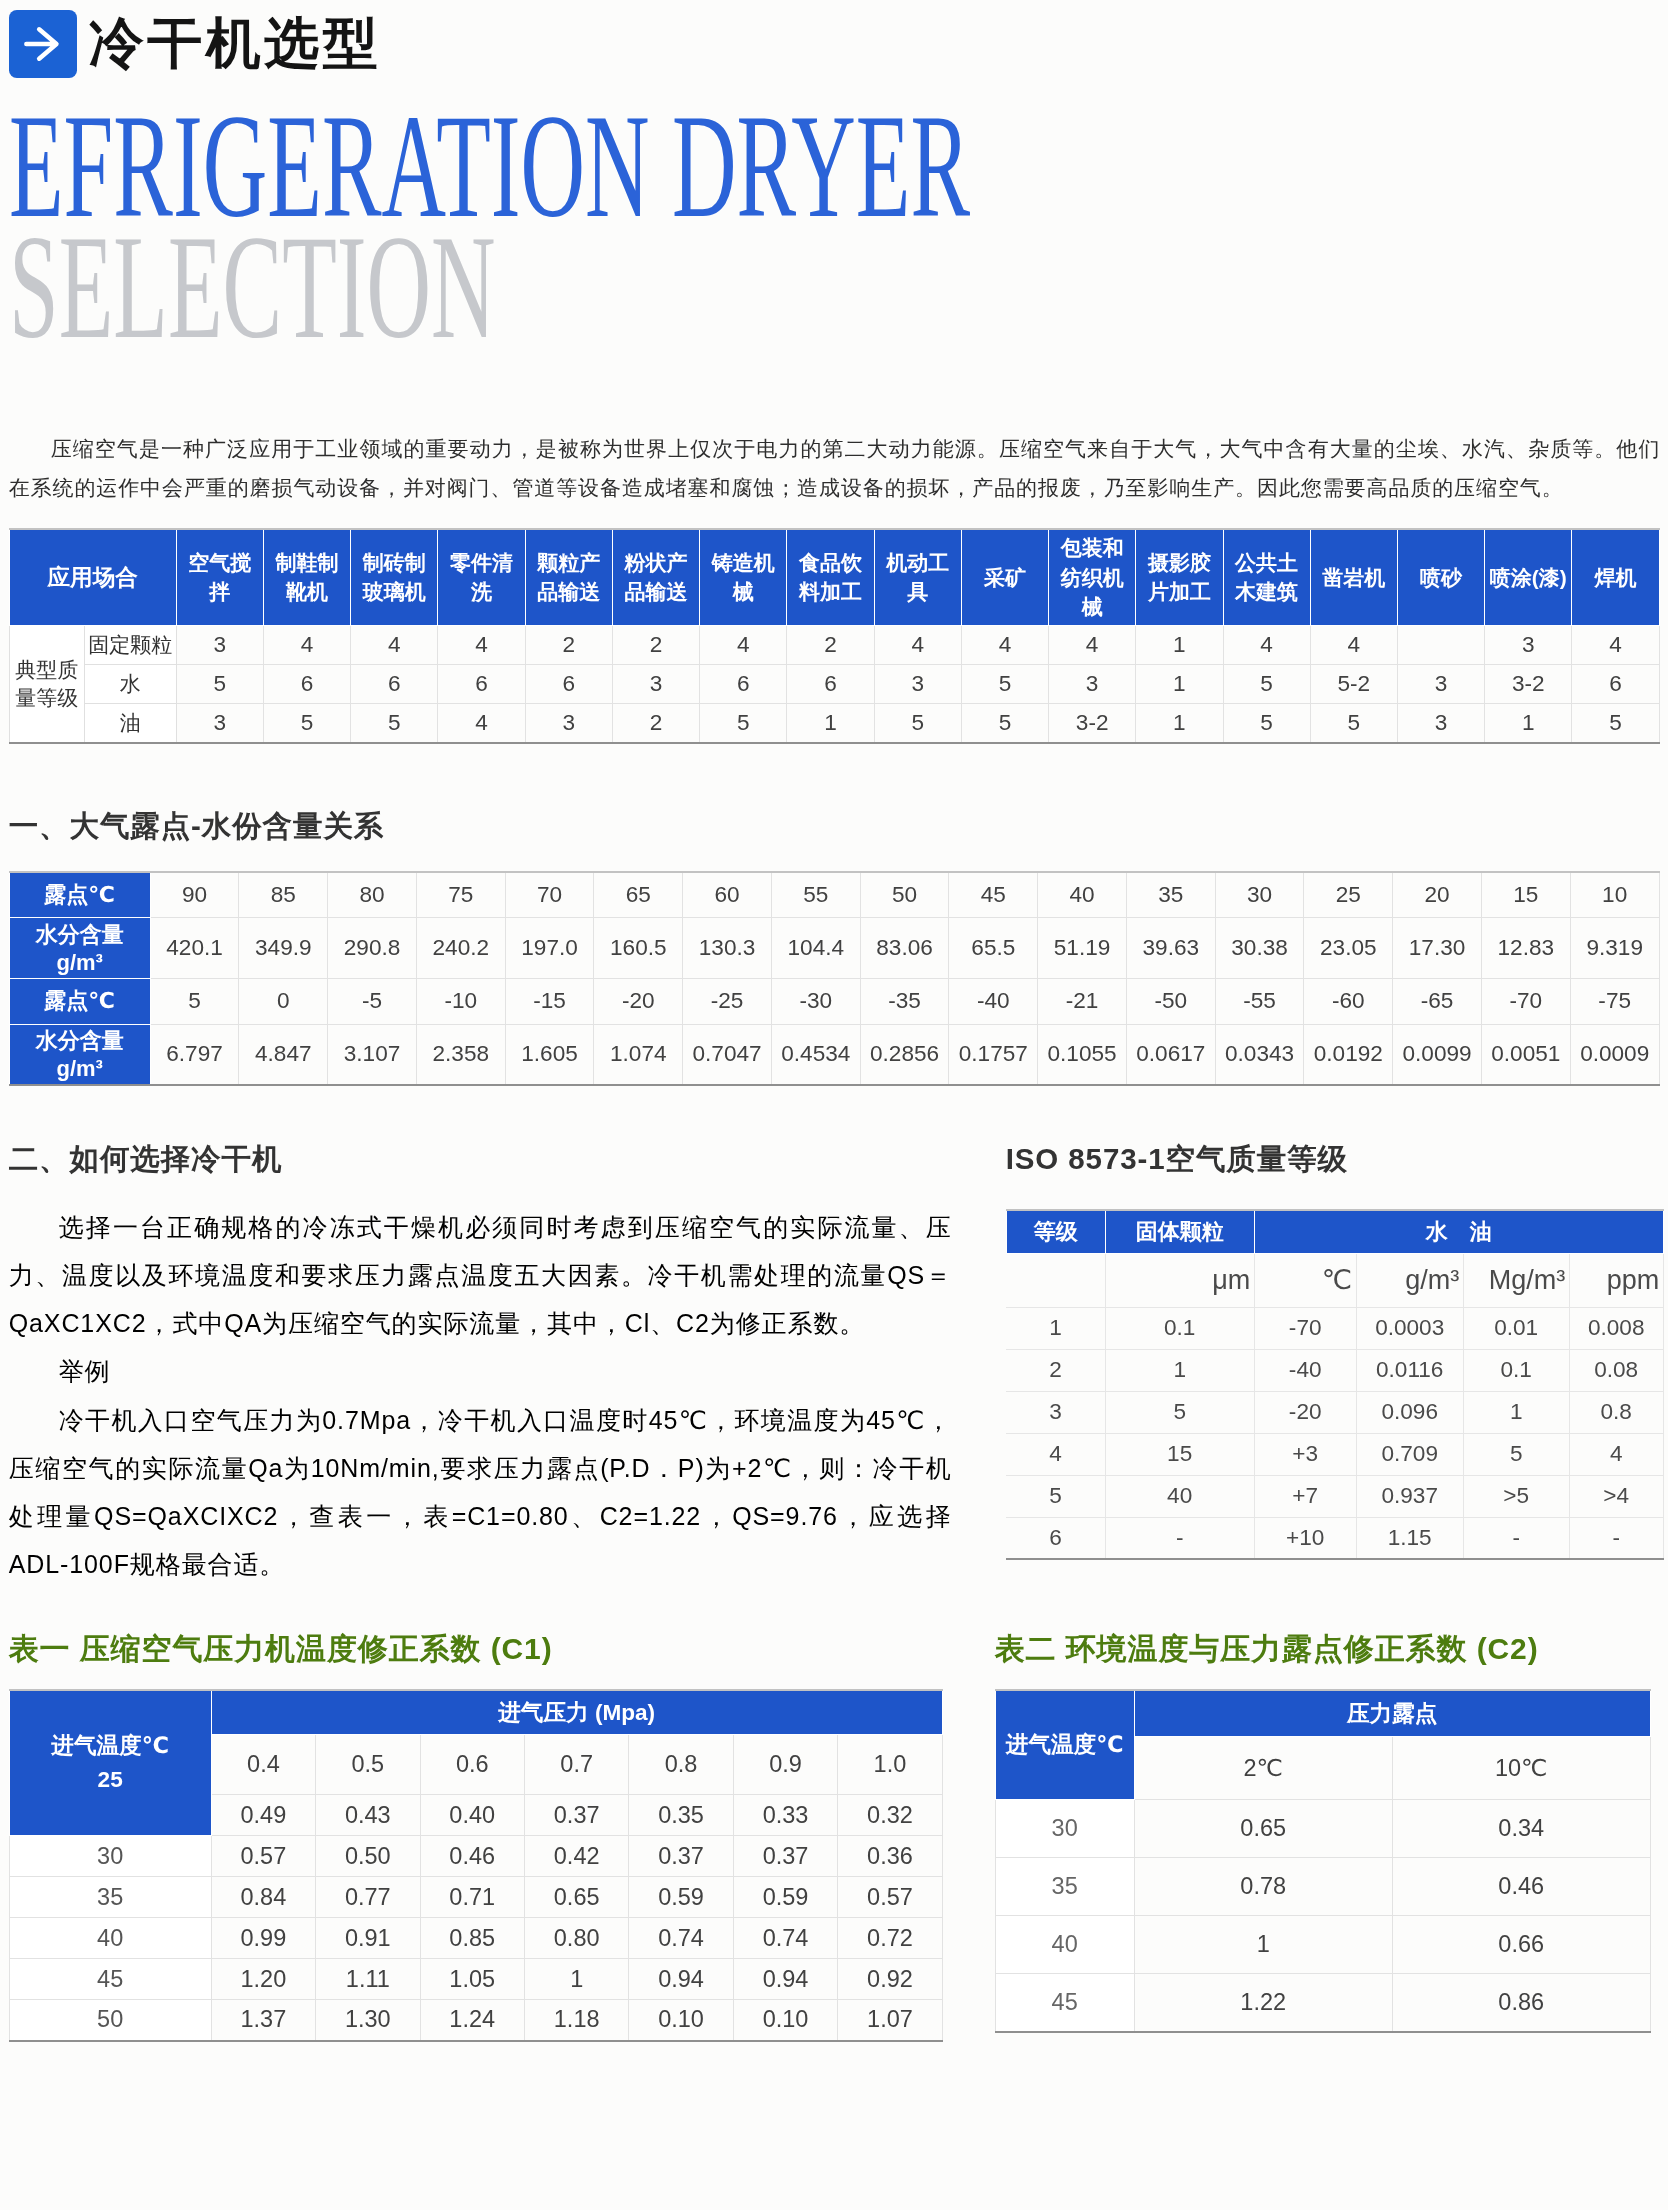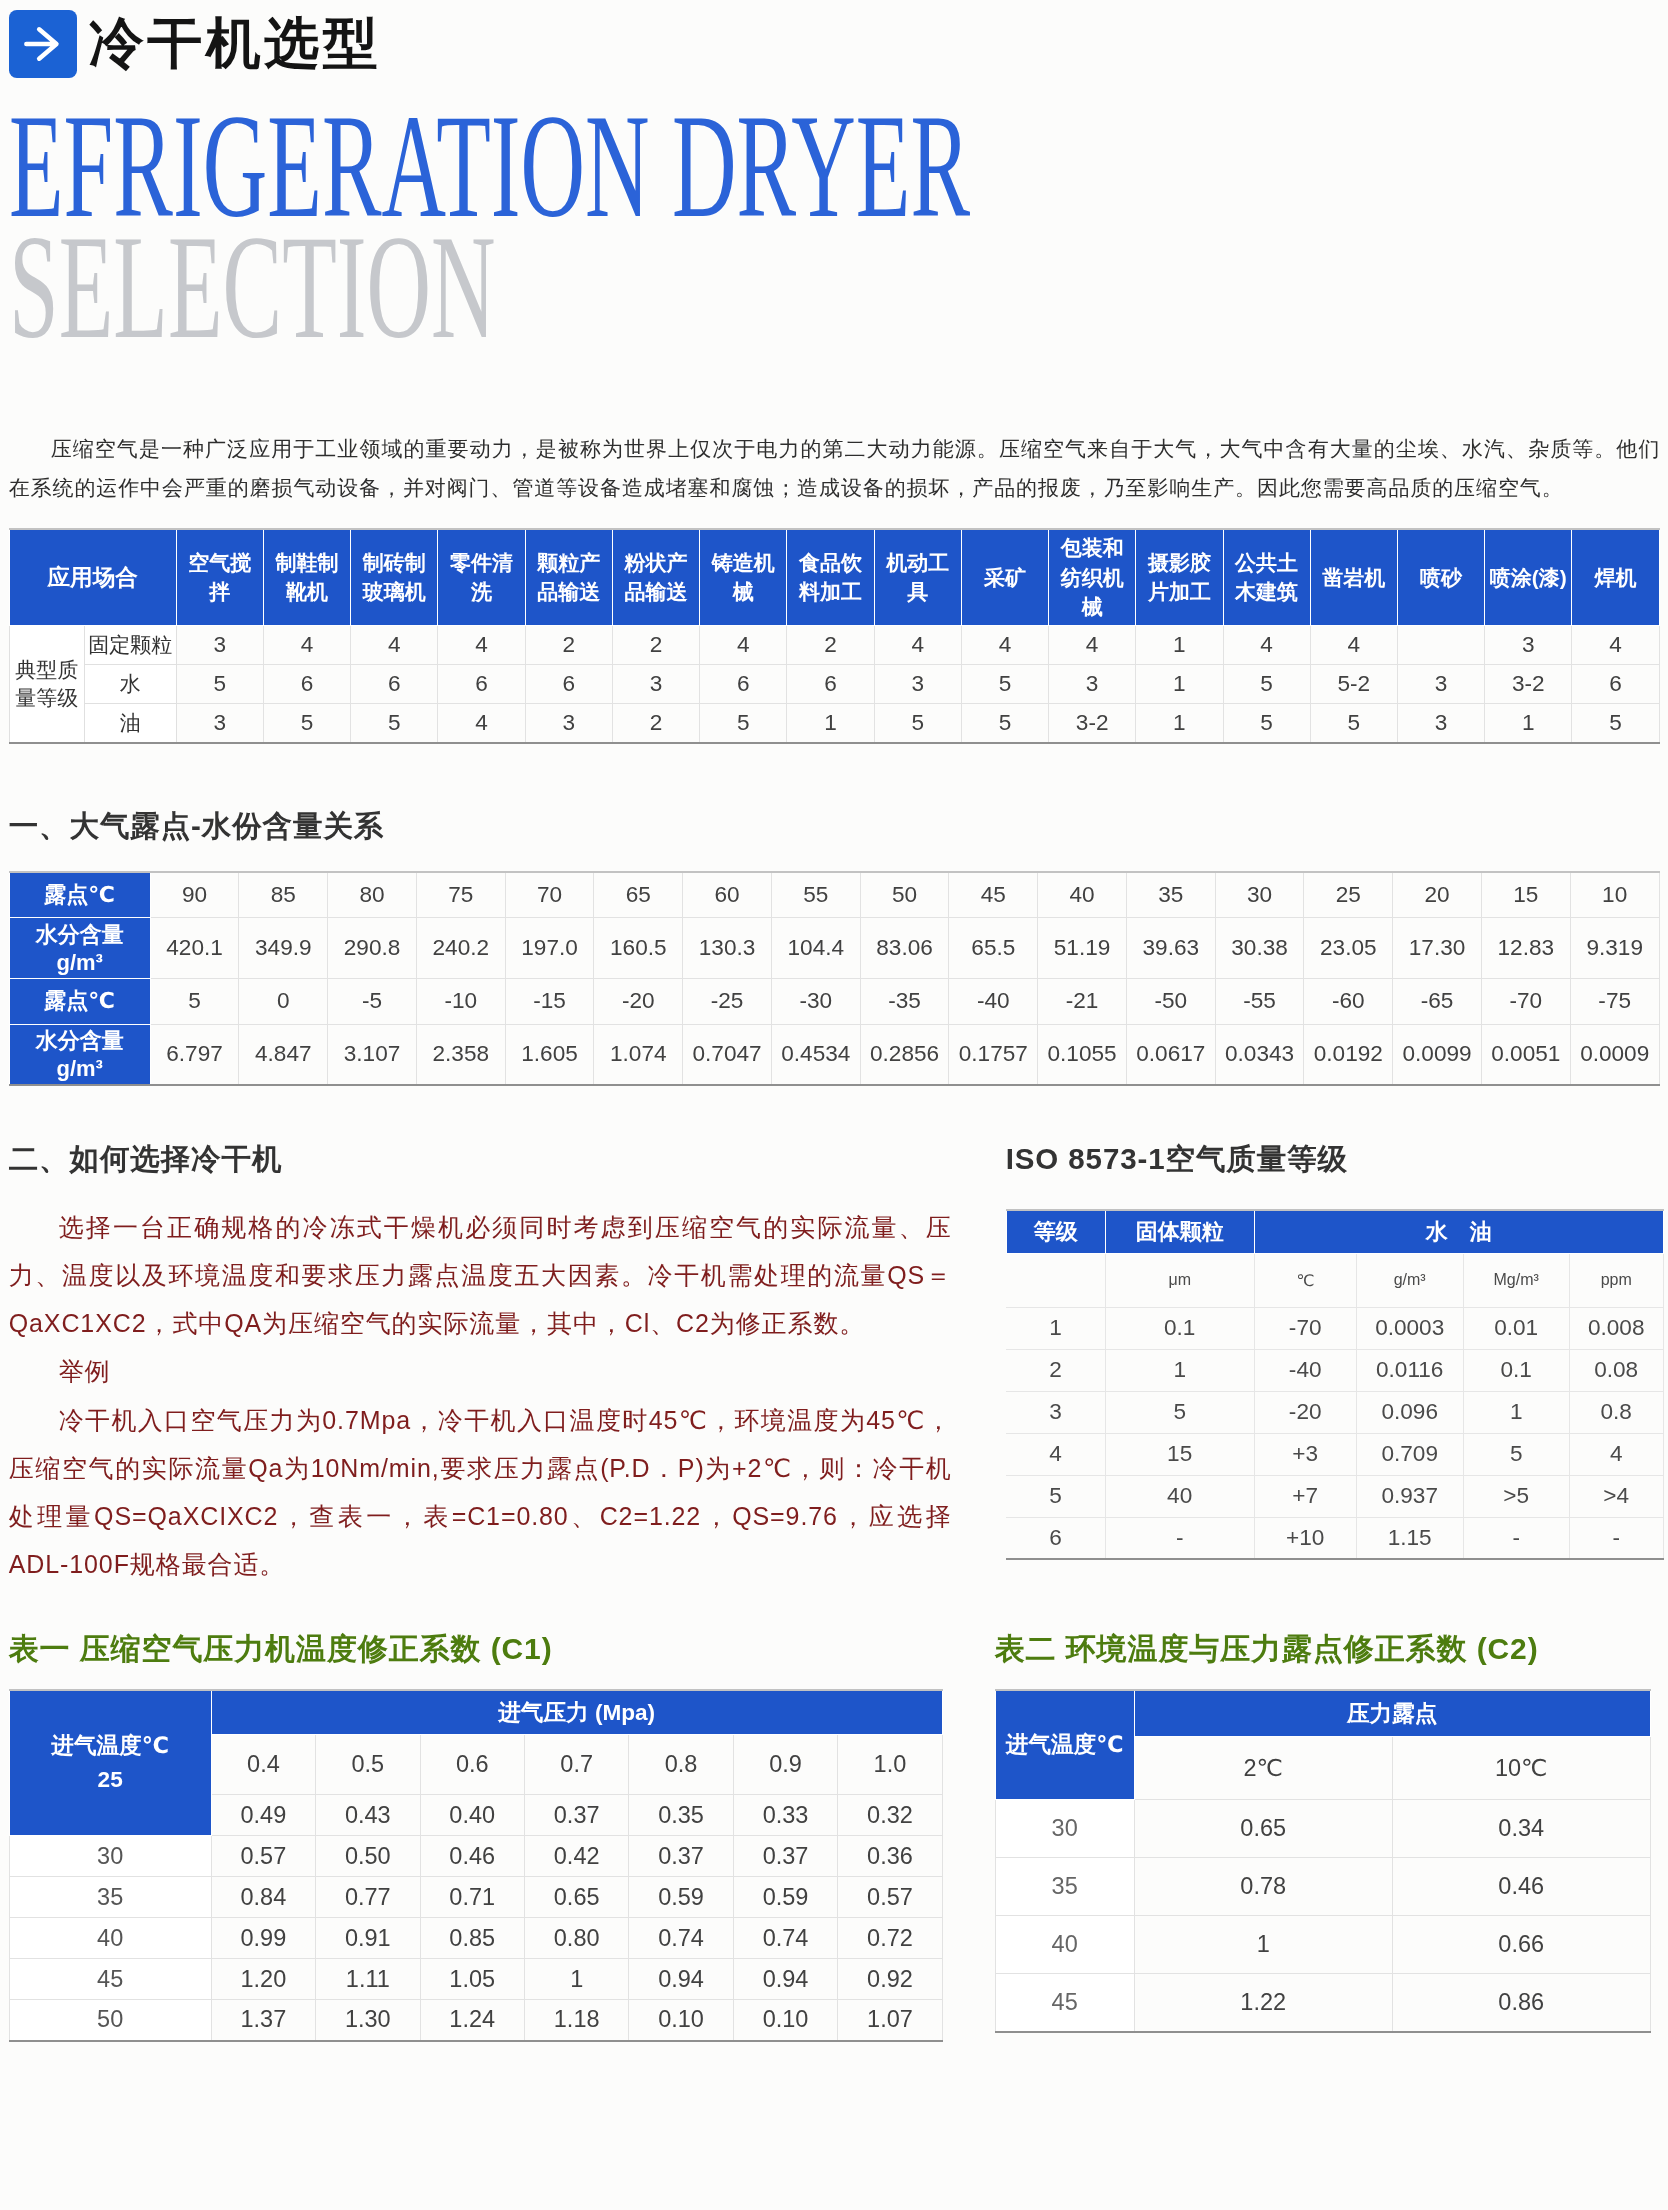--- a/index.html
+++ b/index.html
@@ -48,29 +48,29 @@
 
   
   .dew{width:1651px;margin-top:24px;}
   .dew .rl{font-size:22px;height:46px;}
   .dew td{font-size:22.6px;height:46px;}
 
   
   .cols{display:flex;margin-top:54px;}
   .col-left{width:943px;flex:0 0 auto;}
   .col-right{margin-left:54px;flex:1;}
-  .howto-text{margin-top:22.6px;font-size:25px;line-height:1.93;color:#7f1d1d;
+  .howto-text{margin-top:22.6px;font-size:25px;line-height:1.93;color:#000000;
     letter-spacing:0.9px;text-align:justify;}
   .howto-text p{margin:0;}
   .ind{text-indent:2em;}
 
   
   .iso{width:656px;margin-top:29.5px;}
   .iso th.blue{height:43px;font-size:22px;}
-  .iso .sub td{height:54px;font-size:16px;border-left:0.9px solid #e6e6e6;}
+  .iso .sub td{height:54px;font-size:27px;border-left:0.9px solid #e6e6e6;text-align:right;}
   .iso td{height:42px;font-size:22.6px;color:#4a4a4a;border:0.9px solid #e6e6e6;
     border-top:0.9px solid #dcdcdc;}
   .iso td:first-child{border-left:none;}
 
   
   .bottom-cols{display:flex;margin-top:40px;}
   .bcol-left{width:943px;flex:0 0 auto;}
   .bcol-right{margin-left:43px;flex:1;}
   .tbl-title{font-size:30px;font-weight:700;color:#4d7c0f;letter-spacing:0.9px;}
 

